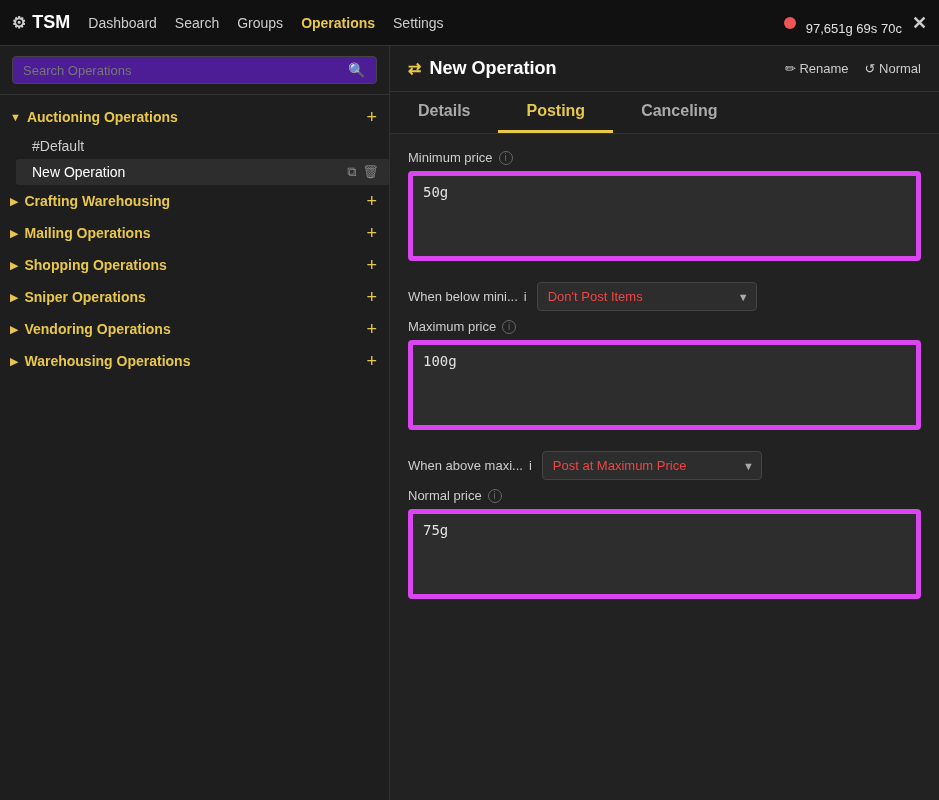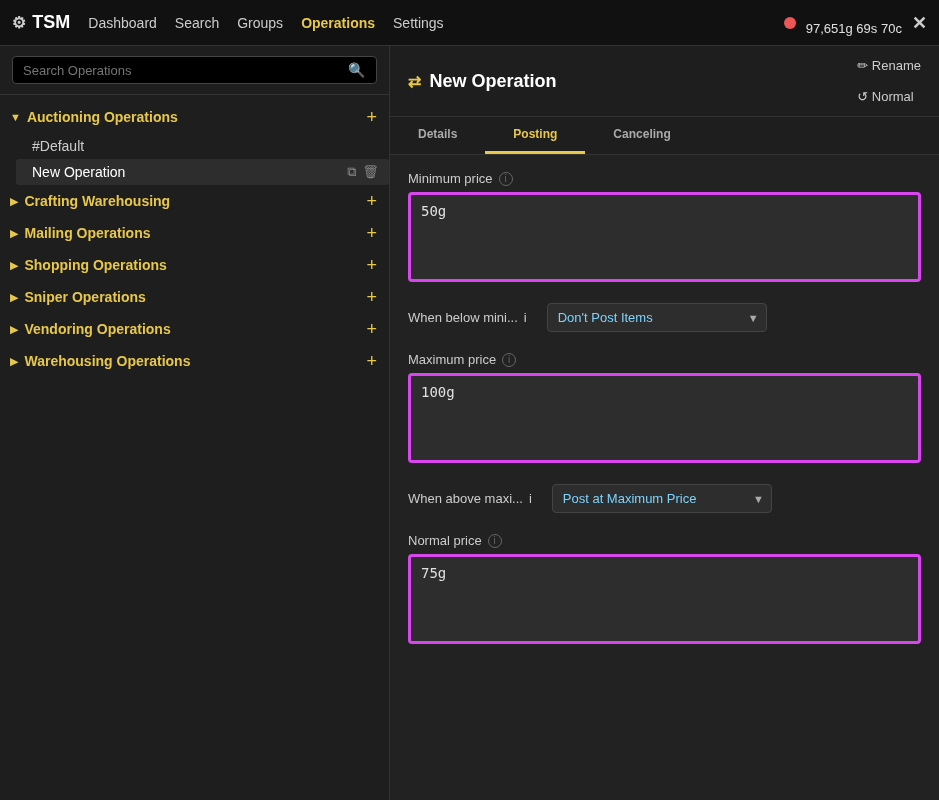--- a/index.html
+++ b/index.html
@@ -63,21 +63,21 @@
       display: flex;
       flex-direction: column;
       overflow-y: auto;
     }
     .sidebar-search {
       padding: 10px 12px;
       border-bottom: 1px solid #333;
     }
     .search-box {
       display: flex; align-items: center;
-      background: #000000;
+      background: #4c1d95;
       border: 1px solid #444;
       border-radius: 4px;
       padding: 5px 10px;
       gap: 6px;
     }
     .search-box input {
       background: none; border: none; outline: none;
       color: #ccc; font-size: 13px; flex: 1;
     }
     .search-box .search-icon { color: #888; font-size: 14px; }
@@ -122,36 +122,36 @@
       display: flex; align-items: center; justify-content: space-between;
       padding: 12px 18px;
       border-bottom: 1px solid #333;
       background: #1e1e1e;
     }
     .panel-title {
       display: flex; align-items: center; gap: 8px;
       font-size: 18px; font-weight: bold; color: #fff;
     }
     .panel-title .swap-icon { color: #e8c84a; font-size: 16px; }
-    .panel-actions { display: flex; gap: 16px; flex-direction: column; }
+    .panel-actions { display: flex; gap: 16px; }
     .panel-actions .action-btn {
       color: #ccc; cursor: pointer; font-size: 13px;
       display: flex; align-items: center; gap: 4px;
     }
 
     
     .tabs {
       display: flex;
       border-bottom: 1px solid #333;
       background: #1e1e1e;
     }
     .tab {
       padding: 10px 28px;
       cursor: pointer;
-      font-size: 12px;
+      font-size: 16px;
       font-weight: 600;
       color: #aaa;
       border-bottom: 3px solid transparent;
     }
     .tab.active { color: #e8c84a; border-bottom-color: #e8c84a; }
 
     
     .panel-content {
       flex: 1;
       overflow-y: auto;
@@ -170,43 +170,43 @@
     .field-label .info-icon {
       color: #666; font-size: 12px; cursor: pointer;
       width: 14px; height: 14px;
       border: 1px solid #666; border-radius: 50%;
       display: inline-flex; align-items: center; justify-content: center;
       font-size: 10px;
     }
     .field-textarea {
       width: 100%;
       background: #2d2d2d;
-      border: 3px solid #d946ef;
+      border: 5px solid #d946ef;
       border-radius: 4px;
       color: #e0e0e0;
       font-size: 14px;
       padding: 8px 10px;
       resize: none;
       min-height: 90px;
     }
 
     
     .dropdown-row {
-      display: flex; align-items: center; gap: 20px;
-      margin-bottom: 20px;
+      display: flex; align-items: center; gap: 10px;
+      margin-bottom: 8px;
     }
     .dropdown-row .row-label {
       color: #ccc; font-size: 13px; flex-shrink: 0;
       display: flex; align-items: center; gap: 6px;
     }
     .dropdown-select {
       background: #2d2d2d;
       border: 1px solid #444;
       border-radius: 4px;
-      color: #7dd3fc;
+      color: #ef4444;
       padding: 6px 30px 6px 10px;
       font-size: 13px;
       appearance: none;
       -webkit-appearance: none;
       cursor: pointer;
       min-width: 220px;
       position: relative;
     }
     .dropdown-wrapper {
       position: relative; display: inline-flex; align-items: center;

